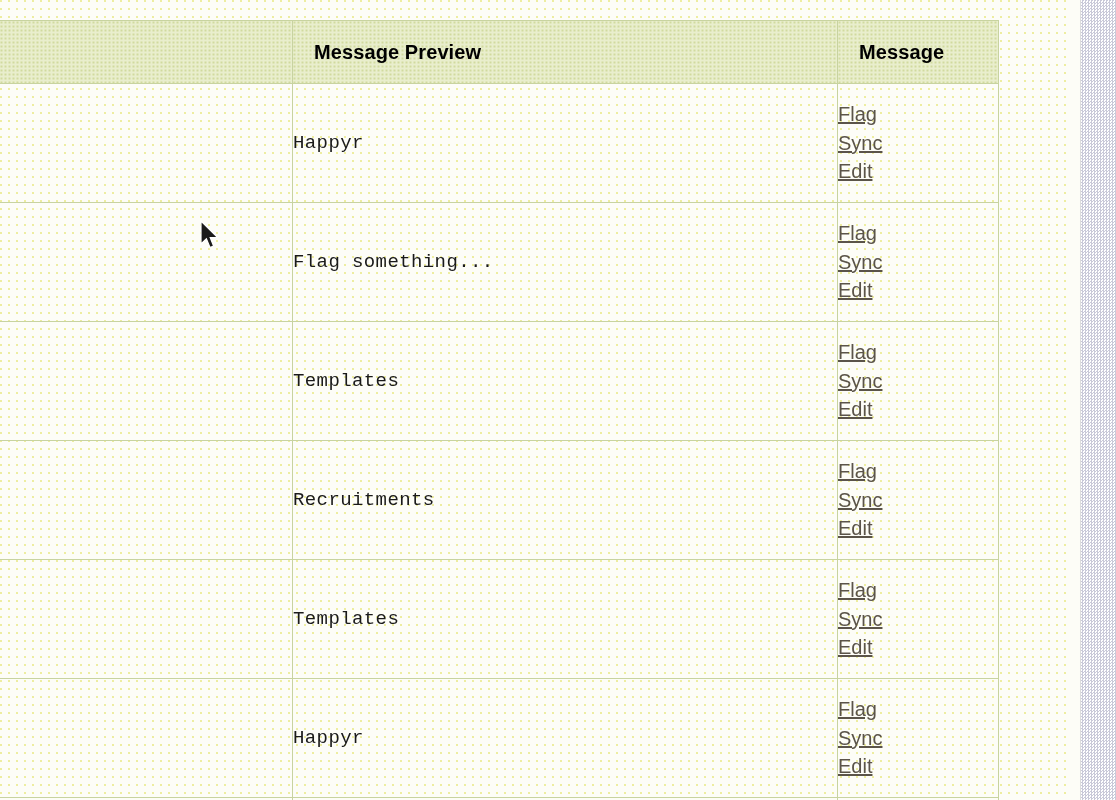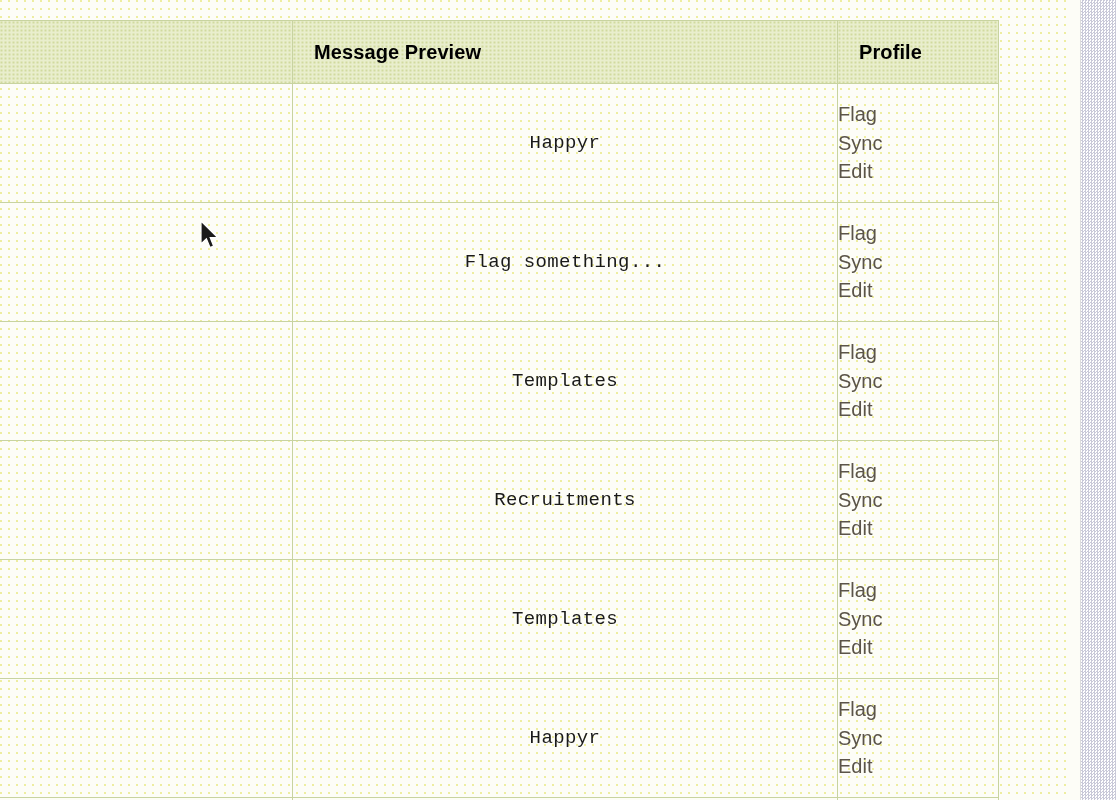--- a/index.html
+++ b/index.html
@@ -75,35 +75,35 @@
 
   td.cell-select { }
 
   td.cell-preview {
     padding-left: 21px;
     font-family: "Liberation Mono", "DejaVu Sans Mono", monospace;
     font-size: 19px;
     color: #1a1a1a;
     letter-spacing: 0.4px;
     white-space: nowrap;
-    text-align: center;
   }
 
   td.cell-actions {
     padding-left: 19px;
     vertical-align: top;
     padding-top: 13px;
   }
 
   .action-link {
     display: block;
     font-family: "Liberation Sans", sans-serif;
     font-size: 20px;
     line-height: 28.4px;
     color: #5b5449;
+    text-decoration: underline;
     text-underline-offset: 1px;
     cursor: pointer;
     width: max-content;
   }
 
   
   #scrollbar {
     position: absolute;
     top: 0;
     left: 1080px;
@@ -145,21 +145,21 @@
       <colgroup>
         <col class="c-select">
         <col class="c-preview">
         <col class="c-actions">
       </colgroup>
 
       <thead>
         <tr>
           <th class="th-select"></th>
           <th>Message Preview</th>
-          <th>Profile</th>
+          <th>Message</th>
         </tr>
       </thead>
 
       <tbody>
 
         <tr>
           <td class="cell-select"></td>
           <td class="cell-preview">Happyr</td>
           <td class="cell-actions">
             <a class="action-link">Flag</a>

